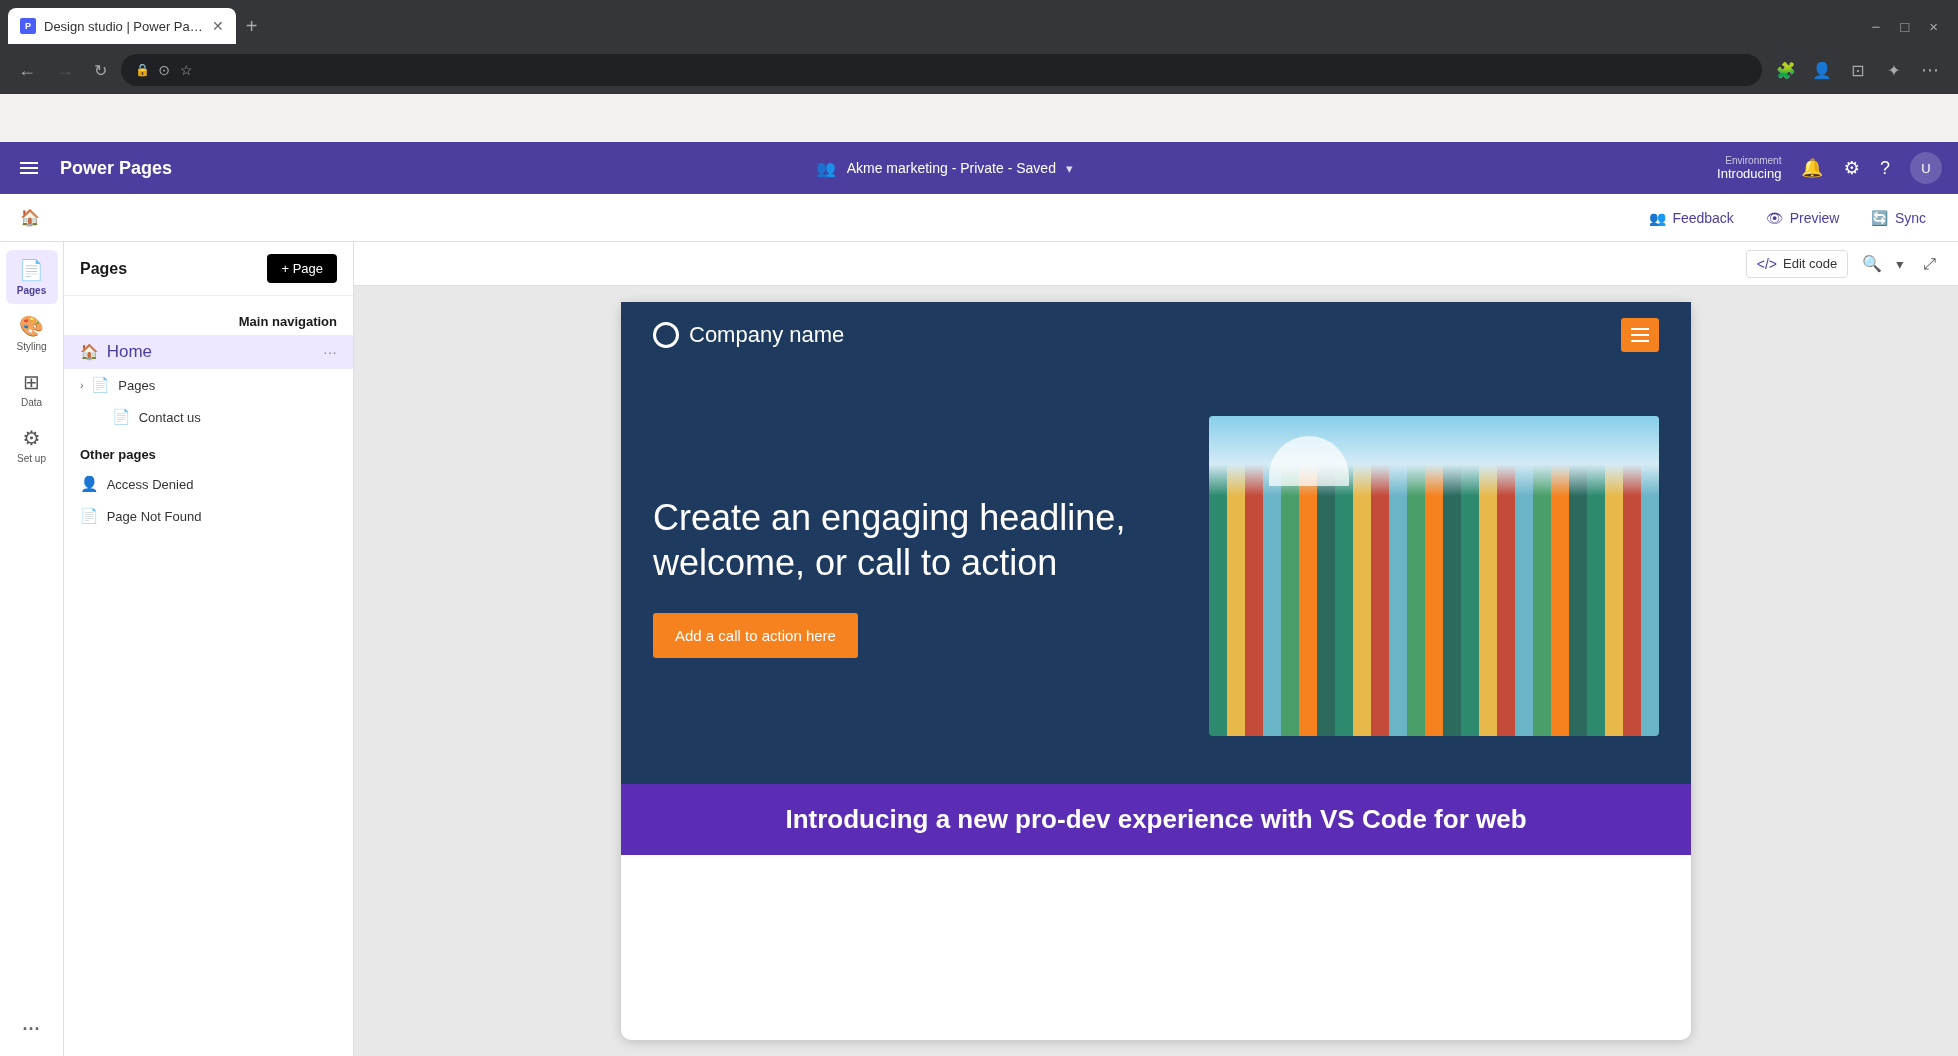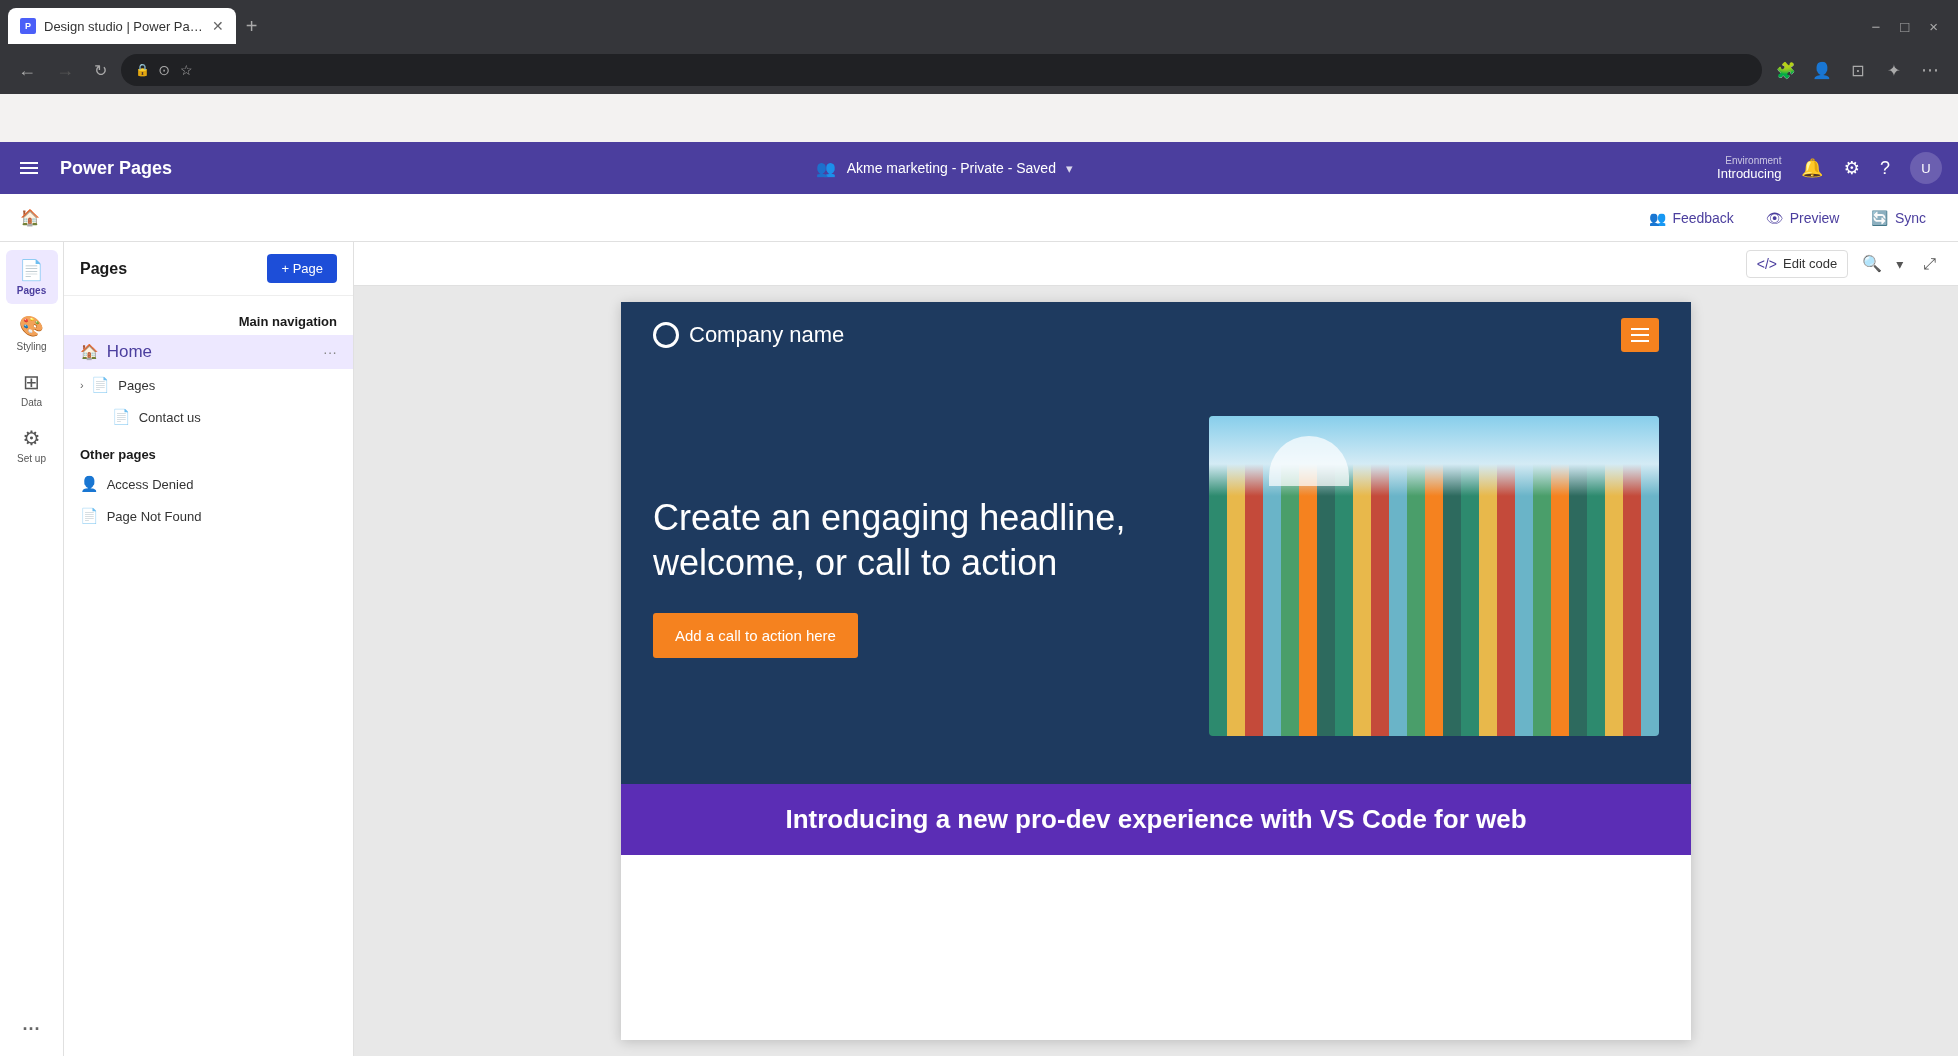--- a/index.html
+++ b/index.html
@@ -112,21 +112,21 @@
         <span style="font-size:20px;color:#555;">⚙</span>
         <span style="font-size:10px;color:#555;">Set up</span>
       </div>
       <div style="flex:1;"></div>
       <div style="cursor:pointer;padding:8px;color:#666;font-size:18px;font-weight:bold;">···</div>
     </div>
 
     <div style="width:290px;background:white;border-right:1px solid #e0e0e0;display:flex;flex-direction:column;overflow:hidden;">
       <div style="display:flex;align-items:center;padding:12px 16px;border-bottom:1px solid #eee;gap:12px;">
         <span style="font-size:16px;font-weight:600;color:#1a1a1a;flex:1;">Pages</span>
-        <button style="display:flex;align-items:center;gap:4px;background:#1d4ed8;color:white;border:none;border-radius:4px;padding:7px 14px;font-size:13px;cursor:pointer;font-weight:500;white-space:nowrap;">+ Page</button>
+        <button style="display:flex;align-items:center;gap:4px;background:#000000;color:white;border:none;border-radius:4px;padding:7px 14px;font-size:13px;cursor:pointer;font-weight:500;white-space:nowrap;">+ Page</button>
       </div>
 
       <div style="flex:1;overflow-y:auto;padding:8px 0;">
 
         <div style="font-size:13px;font-weight:600;color:#1a1a1a;padding:10px 16px 6px;text-align:right;">Main navigation</div>
 
         <div style="display:flex;align-items:center;padding:7px 16px;cursor:pointer;gap:8px;background:#ede8ff;">
           <span style="font-size:15px;color:#4b3e9e;">🏠</span>
           <span style="font-size:17px;color:#4b3e9e;font-weight:500;flex:1;">Home</span>
           <span style="font-size:14px;color:#888;cursor:pointer;">···</span>
@@ -167,21 +167,21 @@
         </button>
         <div style="display:flex;align-items:center;gap:2px;">
           <button style="background:none;border:none;cursor:pointer;color:#555;font-size:16px;padding:3px 6px;">🔍</button>
           <button style="background:none;border:none;cursor:pointer;color:#555;font-size:14px;padding:3px 6px;">▾</button>
         </div>
         <button style="background:none;border:none;cursor:pointer;color:#555;font-size:16px;padding:3px 6px;">⤢</button>
       </div>
 
       <div style="flex:1;overflow:auto;padding:16px;display:flex;justify-content:center;">
 
-        <div style="background:white;width:1070px;min-height:650px;box-shadow:0 2px 12px rgba(0,0,0,0.18);">
+        <div style="background:white;width:1070px;min-height:650px;box-shadow:0 2px 12px rgba(0,0,0,0.18);border-radius:10px;">
 
           <div style="background:#1e3a5f;display:flex;align-items:center;padding:16px 32px;">
             <div style="display:flex;align-items:center;gap:10px;">
               <div style="width:26px;height:26px;border-radius:50%;border:3px solid white;"></div>
               <span style="color:white;font-size:22px;font-weight:400;">Company name</span>
             </div>
             <div style="flex:1;"></div>
             <button style="background:#f5821f;border:none;padding:10px;cursor:pointer;border-radius:3px;display:flex;flex-direction:column;gap:4px;align-items:center;">
               <div style="width:18px;height:2px;background:white;"></div>
               <div style="width:18px;height:2px;background:white;"></div>

